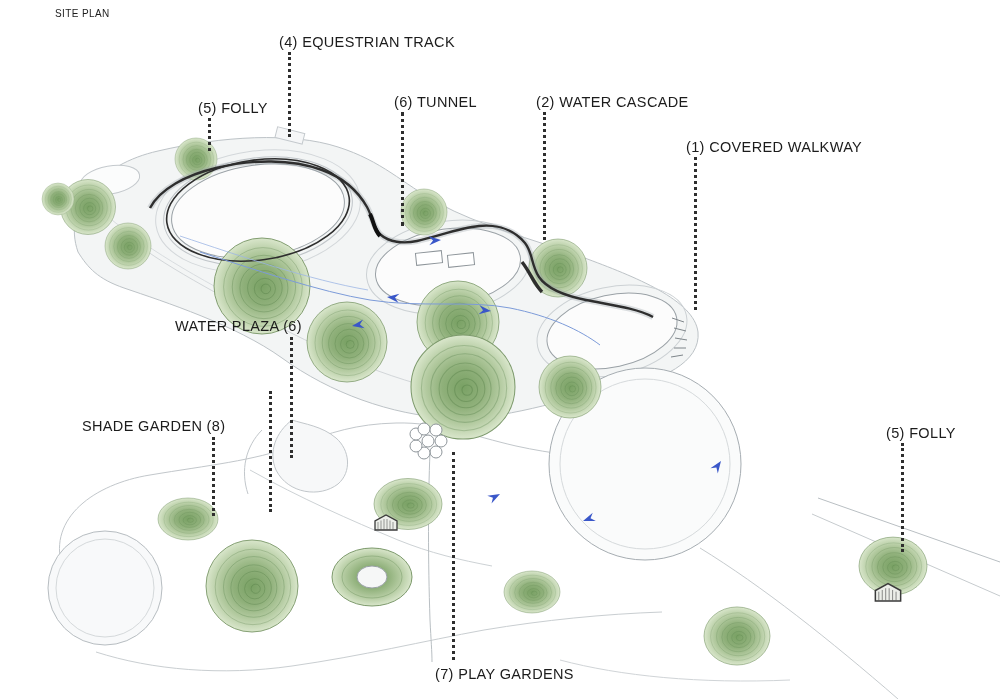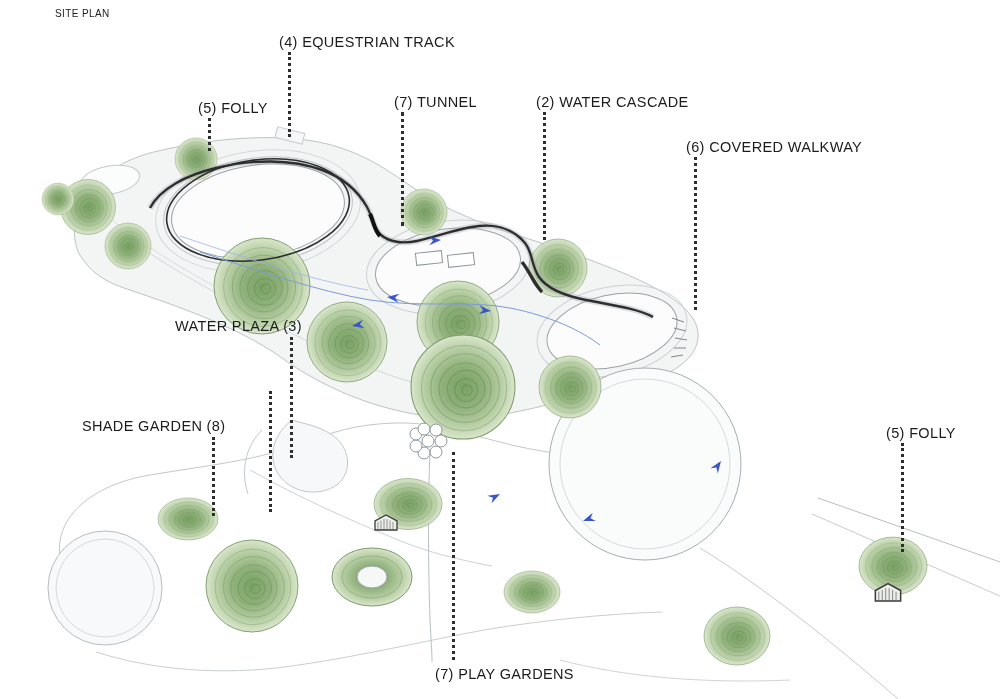--- a/index.html
+++ b/index.html
@@ -154,27 +154,27 @@
         <use href="#arrow-sym" transform="translate(721,461) rotate(-55)"></use>
         <use href="#arrow-sym" transform="translate(583,521) rotate(160)"></use>
       </g>
   </svg>
 
   <div id="labels-layer">
       <div class="label" style="left: 257px; top: 33px;">(4) EQUESTRIAN TRACK</div>
       <div class="leader" style="left: 266px; top: 52px; height: 85px;"></div>
       <div class="label" style="left: 176px; top: 99px;">(5) FOLLY</div>
       <div class="leader" style="left: 186px; top: 118px; height: 33px;"></div>
-      <div class="label" style="left: 372px; top: 93px;">(7) TUNNEL</div>
+      <div class="label" style="left: 372px; top: 93px;">(6) TUNNEL</div>
       <div class="leader" style="left: 379px; top: 112px; height: 114px;"></div>
       <div class="label" style="left: 514px; top: 93px; text-align: center;">(2) WATER CASCADE</div>
       <div class="leader" style="left: 521px; top: 112px; height: 128px;"></div>
-      <div class="label" style="left: 664px; top: 138px;">(6) COVERED WALKWAY</div>
+      <div class="label" style="left: 664px; top: 138px;">(1) COVERED WALKWAY</div>
       <div class="leader" style="left: 672px; top: 157px; height: 153px;"></div>
-      <div class="label" style="left: 153px; top: 317px;">WATER PLAZA (3)</div>
+      <div class="label" style="left: 153px; top: 317px;">WATER PLAZA (6)</div>
       <div class="leader" style="left: 268px; top: 337px; height: 121px;"></div>
       <div class="leader" style="left: 247px; top: 391px; height: 121px;"></div>
       <div class="label" style="left: 60px; top: 417px;">SHADE GARDEN (8)</div>
       <div class="leader" style="left: 190px; top: 437px; height: 79px;"></div>
       <div class="label" style="left: 864px; top: 424px;">(5) FOLLY</div>
       <div class="leader" style="left: 879px; top: 443px; height: 109px;"></div>
       <div class="label" style="left: 413px; top: 665px;">(7) PLAY GARDENS</div>
       <div class="leader" style="left: 430px; top: 452px; height: 208px;"></div>
     </div>
 

